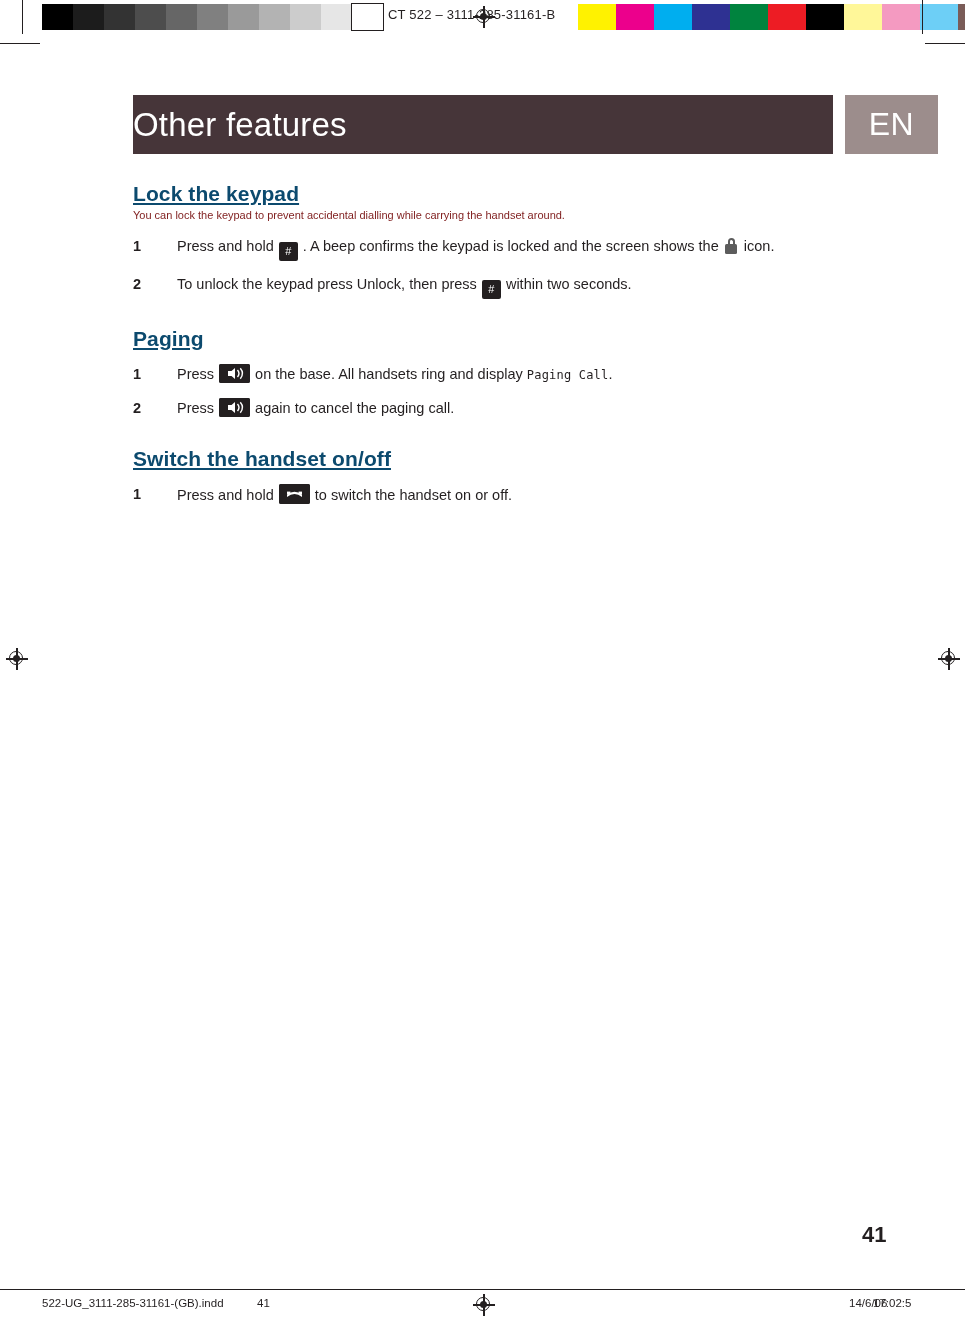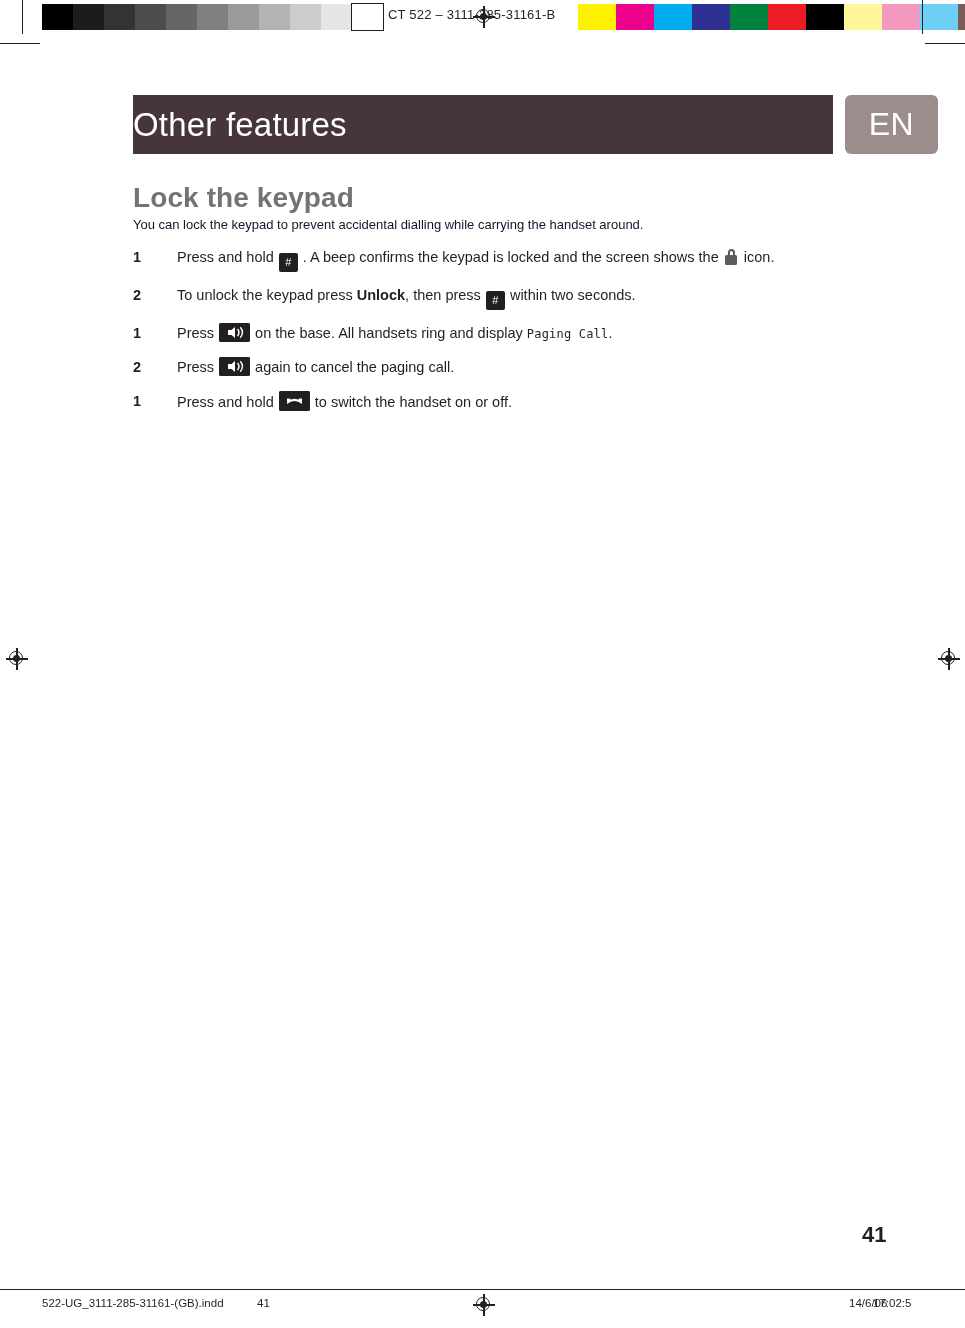--- a/index.html
+++ b/index.html
@@ -123,53 +123,53 @@
     font-weight: 400;
     letter-spacing: 0.2px;
   }
   .lang-band {
     position: absolute;
     top: 95px;
     left: 845px;
     width: 93px;
     height: 59px;
     background: #9c8d8c;
-    border-radius: 6px;
   }
   .lang-band span {
     color: #ffffff;
     font-size: 32px;
     line-height: 59px;
     display: block;
     text-align: center;
     letter-spacing: 0.5px;
   }
 
   
   .content {
     position: absolute;
     top: 182px;
     left: 133px;
     width: 760px;
   }
   h2.section {
-    font-size: 28px;
+    font-size: 21px;
     font-weight: bold;
     margin: 0 0 2px 0;
     letter-spacing: 0.1px;
-    color: #737373;
+    color: #0c4a6e;
+    text-decoration: underline;
   }
   h2.section.spaced {
     margin-top: 28px;
   }
   p.intro {
-    font-size: 13px;
+    font-size: 11px;
     margin: 0 0 4px 0;
     line-height: 1.35;
-    color: #0f172a;
+    color: #7f1d1d;
   }
   .step {
     position: relative;
     display: flex;
     align-items: flex-start;
     margin-top: 13px;
     font-size: 14.5px;
     line-height: 1.45;
     color: #231f20;
   }
@@ -177,21 +177,21 @@
     width: 44px;
     flex: 0 0 44px;
     font-weight: bold;
     font-size: 14.5px;
     color: #231f20;
   }
   .step .txt {
     flex: 1 1 auto;
   }
   .bold-inline {
-    font-weight: bold;
+    font-weight: normal;
   }
 
   
   .key {
     display: inline-block;
     vertical-align: -4px;
     background: #231f20;
     color: #ffffff;
     border-radius: 2px;
     text-align: center;
@@ -362,38 +362,40 @@
     <h2 class="section">Lock the keypad</h2>
     <p class="intro">You can lock the keypad to prevent accidental dialling while carrying the handset around.</p>
     <div class="step">
       <div class="num">1</div>
       <div class="txt">Press and hold <span class="key hash">#</span> . A beep confirms the keypad is locked and the screen shows the <span class="keylock-icon"><span class="shackle"></span><span class="body"></span></span> icon.</div>
     </div>
     <div class="step">
       <div class="num">2</div>
       <div class="txt">To unlock the keypad press <span class="bold-inline">Unlock</span>, then press <span class="key hash">#</span> within two seconds.</div>
     </div>
+    <h2 class="section spaced">Paging</h2>
     <div class="step">
       <div class="num">1</div>
       <div class="txt">Press <span class="key page"><svg width="31" height="19" viewBox="0 0 31 19">
             <rect width="31" height="19" rx="2" fill="#231f20"></rect>
             <path d="M9 7 L9 12 L12.5 12 L16 15 L16 4 L12.5 7 Z" fill="#ffffff"></path>
             <path d="M18.5 6 q3 3.5 0 7" stroke="#ffffff" stroke-width="1.4" fill="none"></path>
             <path d="M21.3 4.3 q4.4 5.2 0 10.4" stroke="#ffffff" stroke-width="1.4" fill="none"></path>
           </svg></span> on the base. All handsets ring and display <span class="mono-display">Paging Call</span>.</div>
     </div>
     <div class="step">
       <div class="num">2</div>
       <div class="txt">Press <span class="key page"><svg width="31" height="19" viewBox="0 0 31 19">
             <rect width="31" height="19" rx="2" fill="#231f20"></rect>
             <path d="M9 7 L9 12 L12.5 12 L16 15 L16 4 L12.5 7 Z" fill="#ffffff"></path>
             <path d="M18.5 6 q3 3.5 0 7" stroke="#ffffff" stroke-width="1.4" fill="none"></path>
             <path d="M21.3 4.3 q4.4 5.2 0 10.4" stroke="#ffffff" stroke-width="1.4" fill="none"></path>
           </svg></span> again to cancel the paging call.</div>
     </div>
+    <h2 class="section spaced">Switch the handset on/off</h2>
     <div class="step">
       <div class="num">1</div>
       <div class="txt">Press and hold <span class="key power"><svg width="31" height="20" viewBox="0 0 31 20">
             <rect width="31" height="20" rx="2" fill="#231f20"></rect>
             <path d="M8 13 q7.5 -6 15 0 l0 -2.6 q-7.5 -5.2 -15 0 z" fill="#ffffff"></path>
             <rect x="8" y="7.6" width="3.4" height="2.6" fill="#ffffff"></rect>
             <rect x="19.6" y="7.6" width="3.4" height="2.6" fill="#ffffff"></rect>
           </svg></span> to switch the handset on or off.</div>
     </div>
   </div>

